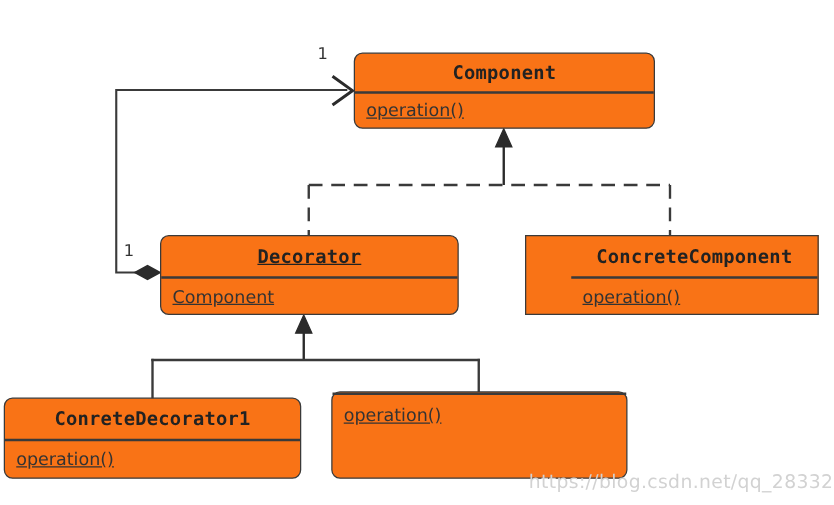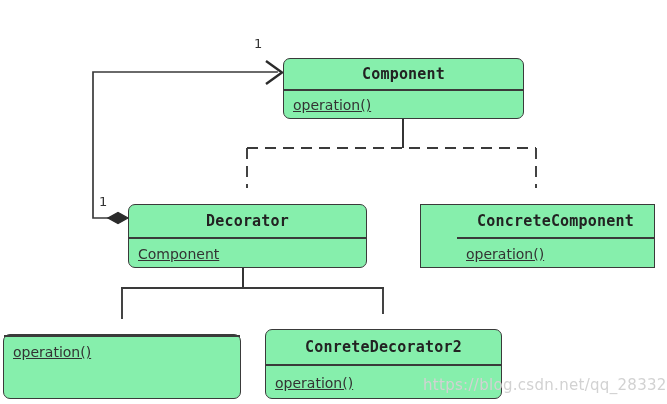--- a/index.html
+++ b/index.html
@@ -21,24 +21,23 @@
     left: 0;
     top: 0;
     width: 667px;
     height: 404px;
     pointer-events: none;
   }
   
   .uml-class {
     position: absolute;
     box-sizing: border-box;
-    background: #86efac;
+    background: #f97316;
     border: 1.6px solid #3a3a3a;
     z-index: 5;
-    margin-top: 16px;
   }
   .uml-class.rounded { border-radius: 7px; }
   .uml-class.square  { border-radius: 0; }
 
   .class-name {
     text-align: center;
     font-weight: bold;
     color: #222222;
     font-family: "DejaVu Sans Mono", monospace;
     letter-spacing: 0.2px;
@@ -123,38 +122,38 @@
     </g>
   </svg>
 
   <div class="uml-class rounded" style="left:283px; top:42px; width:241px; height:61px;">
     <div class="class-name" style="height:30px; font-size:15px;">Component</div>
     <div class="class-divider"></div>
     <div class="class-members" style="height:29px; font-size:14px;">operation()</div>
   </div>
 
   <div class="uml-class rounded" style="left:128px; top:188px; width:239px; height:64px;">
-    <div class="class-name" style="height:32px; font-size:15px;">Decorator</div>
+    <div class="class-name" style="height:32px; font-size:15px;text-decoration:underline;">Decorator</div>
     <div class="class-divider"></div>
     <div class="class-members" style="height:30px; font-size:14px;">Component</div>
   </div>
 
   <div class="uml-class square" style="left:420px; top:188px; width:235px; height:64px;padding-left:36px;">
     <div class="class-name" style="height:32px; font-size:15px;">ConcreteComponent</div>
     <div class="class-divider"></div>
     <div class="class-members" style="height:30px; font-size:14px;">operation()</div>
   </div>
 
   <div class="uml-class rounded" style="left:3px; top:318px; width:238px; height:65px;">
+    <div class="class-name" style="height:32px; font-size:15px;">ConreteDecorator1</div>
     <div class="class-divider"></div>
     <div class="class-members" style="height:31px; font-size:14px;">operation()</div>
   </div>
 
   <div class="uml-class rounded" style="left:265px; top:313px; width:237px; height:70px;">
-    <div class="class-name" style="height:34px; font-size:15px;">ConreteDecorator2</div>
     <div class="class-divider"></div>
     <div class="class-members" style="height:34px; font-size:14px;">operation()</div>
   </div>
 
   <div class="multiplicity" style="left:254px; top:36px;">1</div>
 
   <div class="multiplicity" style="left:99px; top:194px;">1</div>
 
   <div class="watermark" style="left:423px; top:376px;">https://blog.csdn.net/qq_28332595</div>
 

